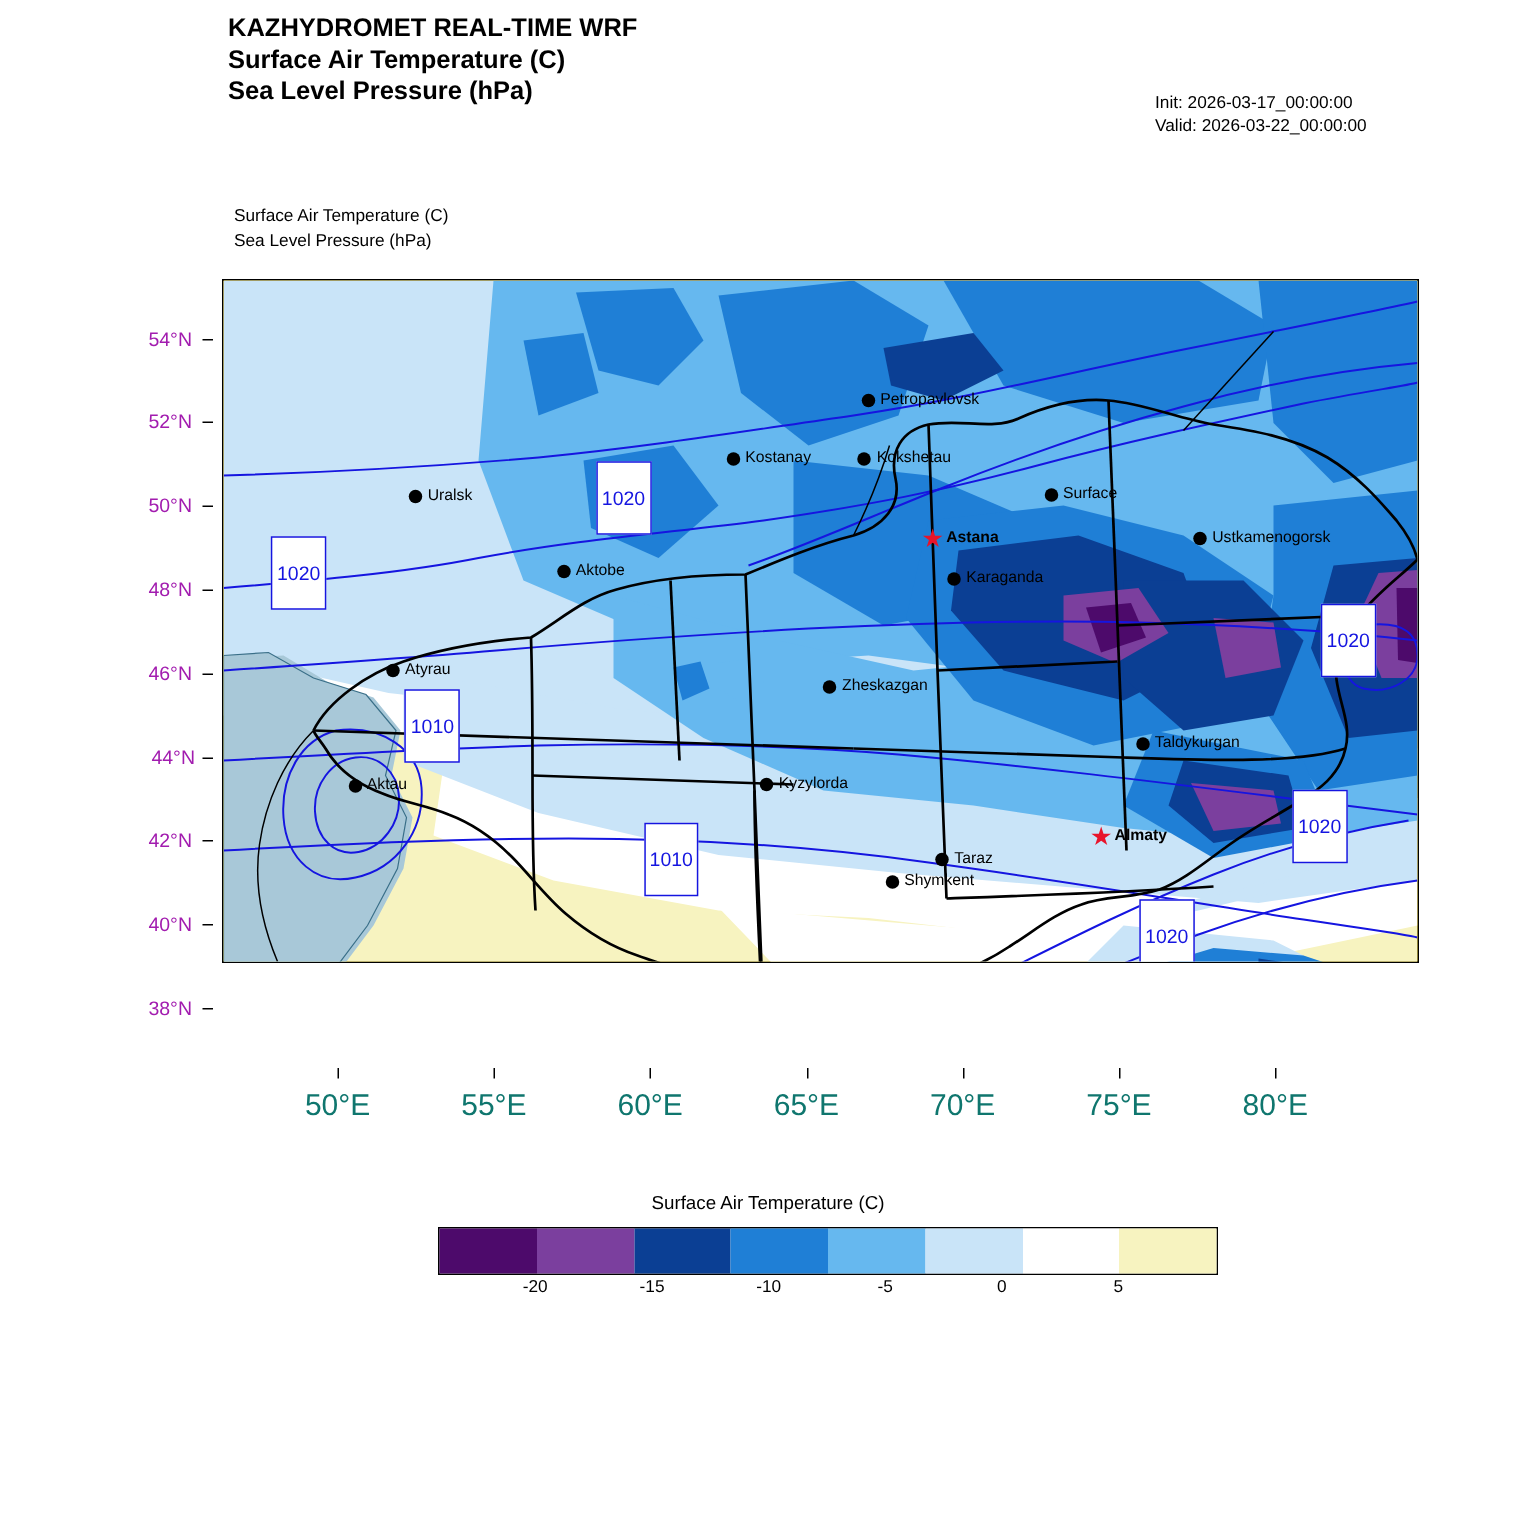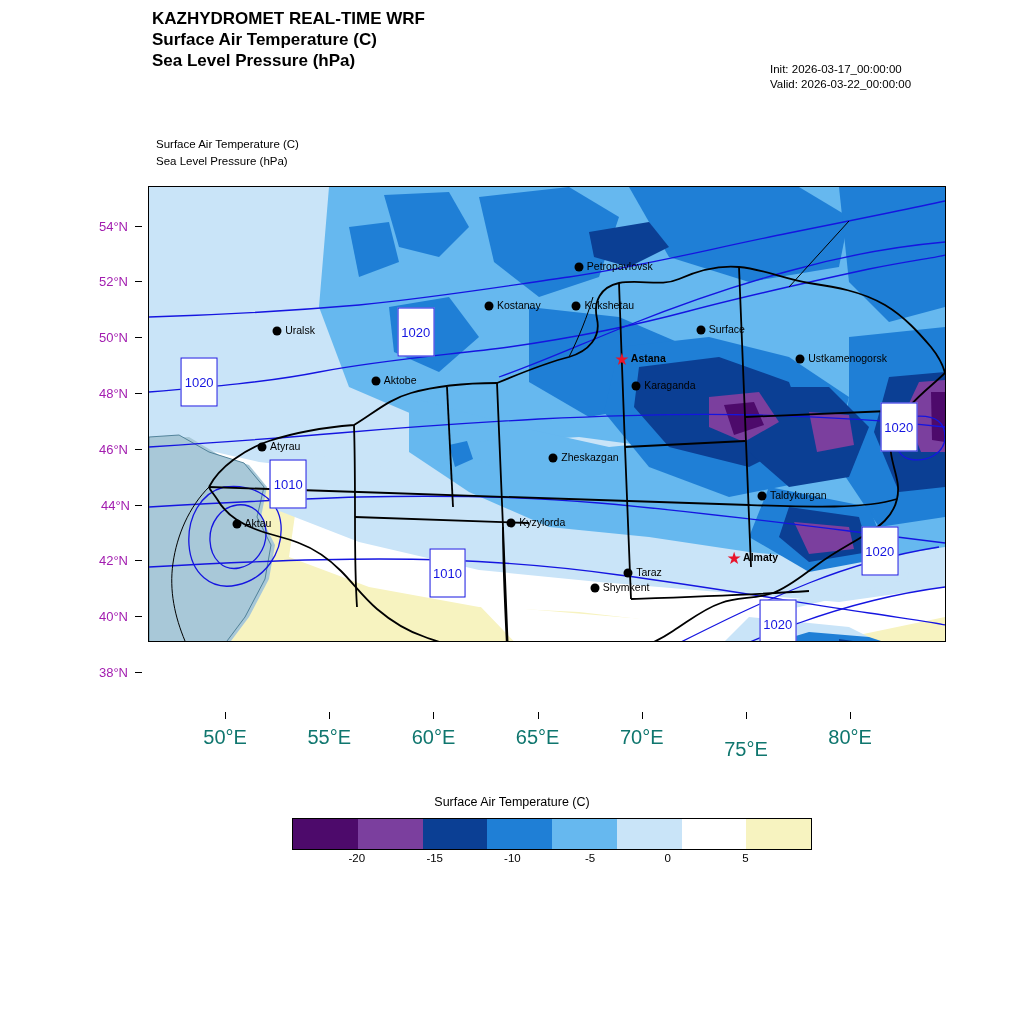--- a/index.html
+++ b/index.html
@@ -307,21 +307,21 @@
     <div class="xlab" style="left: 77.0914px; top: 14px;">50°E</div>
     <div class="xtick" style="left: 77.0914px; top: 0px;"></div>
     <div class="xlab" style="left: 181.269px; top: 14px;">55°E</div>
     <div class="xtick" style="left: 181.269px; top: 0px;"></div>
     <div class="xlab" style="left: 285.446px; top: 14px;">60°E</div>
     <div class="xtick" style="left: 285.446px; top: 0px;"></div>
     <div class="xlab" style="left: 389.624px; top: 14px;">65°E</div>
     <div class="xtick" style="left: 389.624px; top: 0px;"></div>
     <div class="xlab" style="left: 493.802px; top: 14px;">70°E</div>
     <div class="xtick" style="left: 493.802px; top: 0px;"></div>
-    <div class="xlab" style="left: 597.979px; top: 14px; margin-top: 12px;">75°E</div>
+    <div class="xlab" style="left: 597.979px; top: 14px;">75°E</div>
     <div class="xtick" style="left: 597.979px; top: 0px;"></div>
     <div class="xlab" style="left: 702.157px; top: 14px;">80°E</div>
     <div class="xtick" style="left: 702.157px; top: 0px;"></div>
   </div>
 
 <div class="cb-title">Surface Air Temperature (C)</div>
 <div class="cb-wrap" id="cb-wrap">
     <div class="cb-cell" style="background: rgb(77, 10, 107);"></div>
     <div class="cb-cell" style="background: rgb(123, 63, 158);"></div>
     <div class="cb-cell" style="background: rgb(11, 63, 148);"></div>

